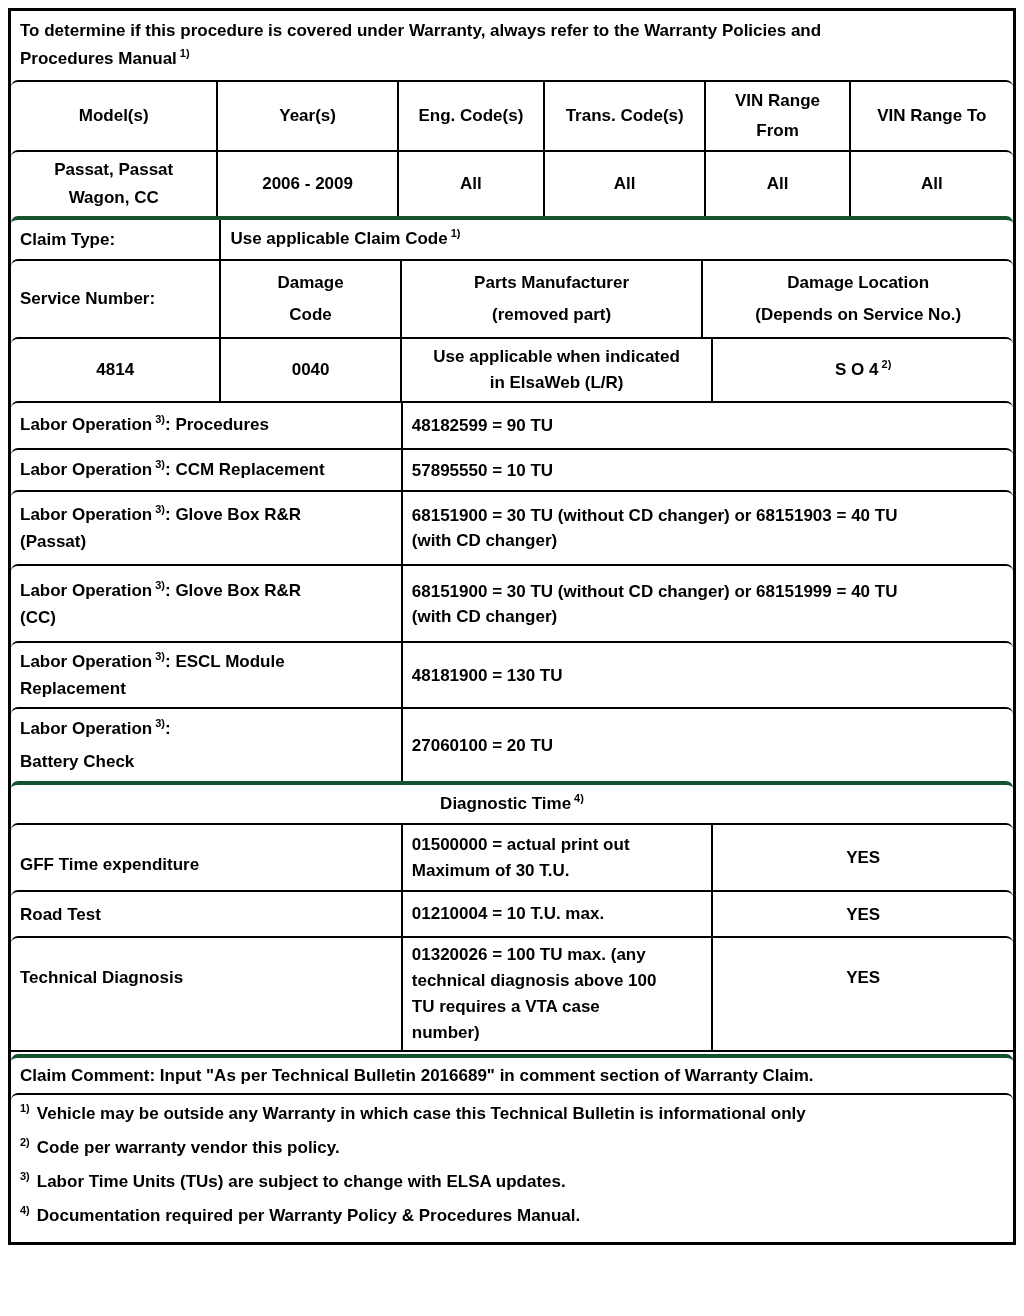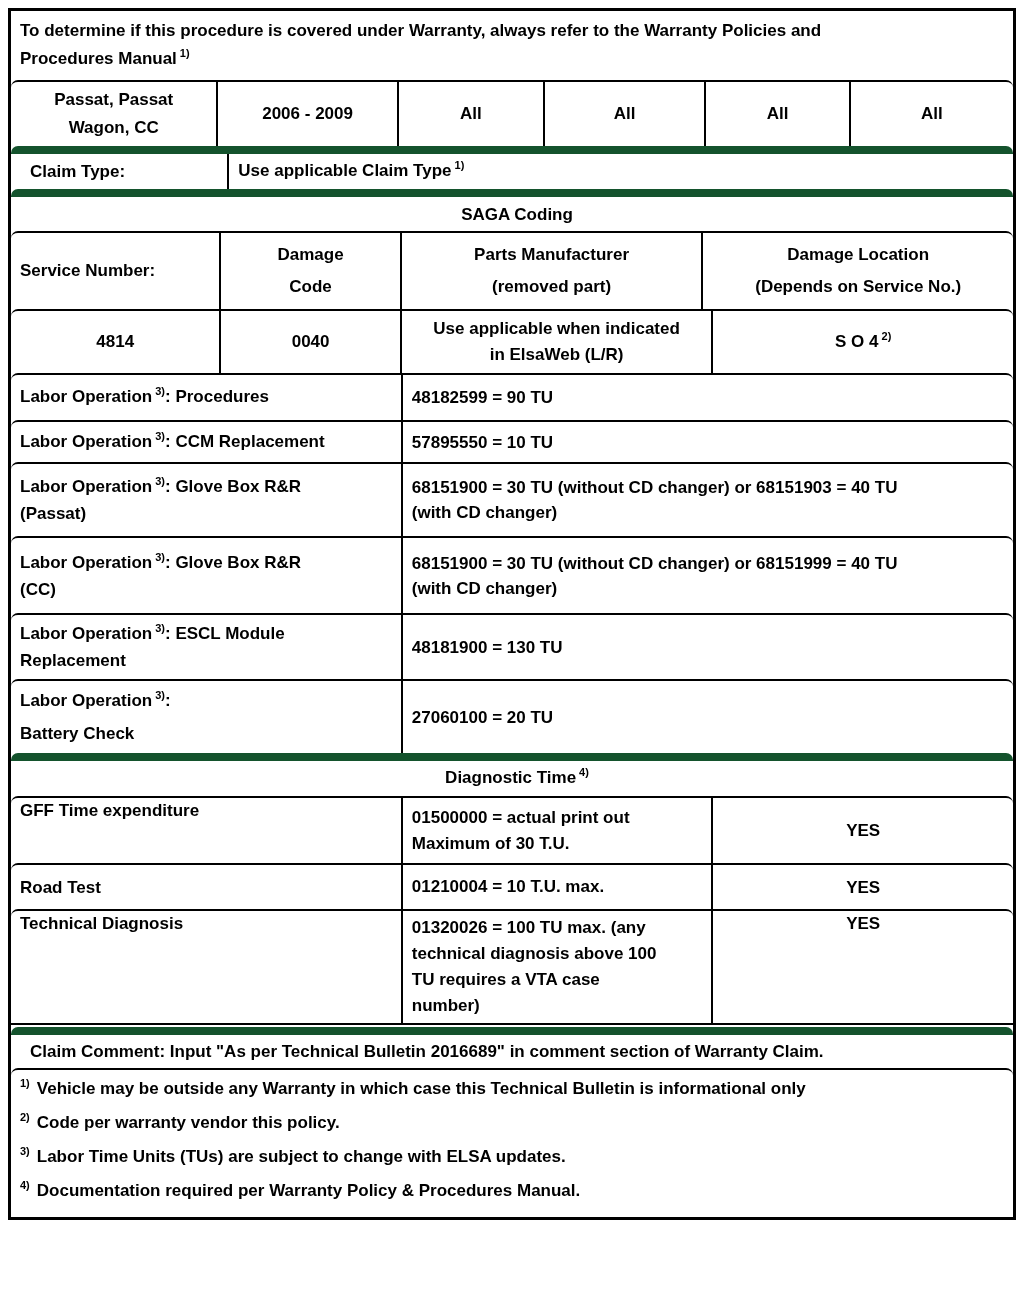--- a/index.html
+++ b/index.html
@@ -11,30 +11,30 @@
     font-weight: 700;
     font-size: 17px;
     overflow: hidden;
   }
   .doc {
     margin: 8px;
     border: 3px solid #000;
   }
   .row { display: flex; border-top: 2px solid #000; border-radius: 7px; }
   .row:first-child { border-top: 0; }
-  .row.sep { border-top: 8px solid #14532d; padding-left: 10px; }
+  .row.sep { border-top: 4px solid #14532d; }
   .gap { border-top: 2px solid #000; height: 4px; }
   .cell {
     border-left: 2px solid #000;
     padding: 4px 9px;
     display: flex; flex-direction: column; justify-content: center;
   }
   .cell:first-child { border-left: 0; }
   .cell.ctr { text-align: center; align-items: center; }
-  .cell.vtop { justify-content: flex-start; padding-top: 0; }
+  .cell.vtop { justify-content: flex-start; padding-top: 27px; }
   .txt { line-height: 25px; }
   .intro  .txt { line-height: 28px; }
   .vhdr   .txt { line-height: 30px; }
   .vdata  .txt { line-height: 28px; }
   .shdr   .txt { line-height: 32px; }
   .sdata  .txt { line-height: 26px; }
   .diagv  { line-height: 26px; }
   .sup {
     font-size: 11px;
     position: relative; top: -7px;
@@ -59,20 +59,40 @@
 <body>
 
 <div class="doc">
 
   <div class="row intro" style="min-height:69px">
     <div class="cell full">
       <div class="txt"><span>To determine if this procedure is covered under Warranty, always refer to the Warranty Policies and<br>Procedures Manual</span><span class="sup">1)</span></div>
     </div>
   </div>
 
+  <div class="row vhdr" style="min-height:69px">
+    <div class="cell ctr c6a">
+        <div class="txt">Model(s)</div>
+      </div>
+    <div class="cell ctr c6b">
+        <div class="txt">Year(s)</div>
+      </div>
+    <div class="cell ctr c6c">
+        <div class="txt">Eng. Code(s)</div>
+      </div>
+    <div class="cell ctr c6d">
+        <div class="txt">Trans. Code(s)</div>
+      </div>
+    <div class="cell ctr c6e">
+        <div class="txt">VIN Range<br>From</div>
+      </div>
+    <div class="cell ctr c6f">
+        <div class="txt">VIN Range To</div>
+      </div>
+  </div>
 
   <div class="row vdata" style="min-height:64px">
     <div class="cell ctr c6a">
         <div class="txt">Passat, Passat<br>Wagon, CC</div>
       </div>
     <div class="cell ctr c6b">
         <div class="txt">2006 - 2009</div>
       </div>
     <div class="cell ctr c6c">
         <div class="txt">All</div>
@@ -86,29 +106,24 @@
     <div class="cell ctr c6f">
         <div class="txt">All</div>
       </div>
   </div>
 
   <div class="row sep" style="min-height:43px">
     <div class="cell cta">
         <div class="txt">Claim Type:</div>
       </div>
     <div class="cell ctb">
-      <div class="txt"><span>Use applicable Claim Type</span><span class="sup">1)</span></div>
-    </div>
-  </div>
-
-  <div class="row sep" style="min-height:42px">
-    <div class="cell ctr full">
-        <div class="txt">SAGA Coding</div>
-      </div>
-  </div>
+      <div class="txt"><span>Use applicable Claim Code</span><span class="sup">1)</span></div>
+    </div>
+  </div>
+
 
   <div class="row shdr" style="min-height:78px">
     <div class="cell s4a">
         <div class="txt">Service Number:</div>
       </div>
     <div class="cell ctr s4b">
         <div class="txt">Damage<br>Code</div>
       </div>
     <div class="cell ctr s4d">
         <div class="txt">Parts Manufacturer<br>(removed part)</div>

